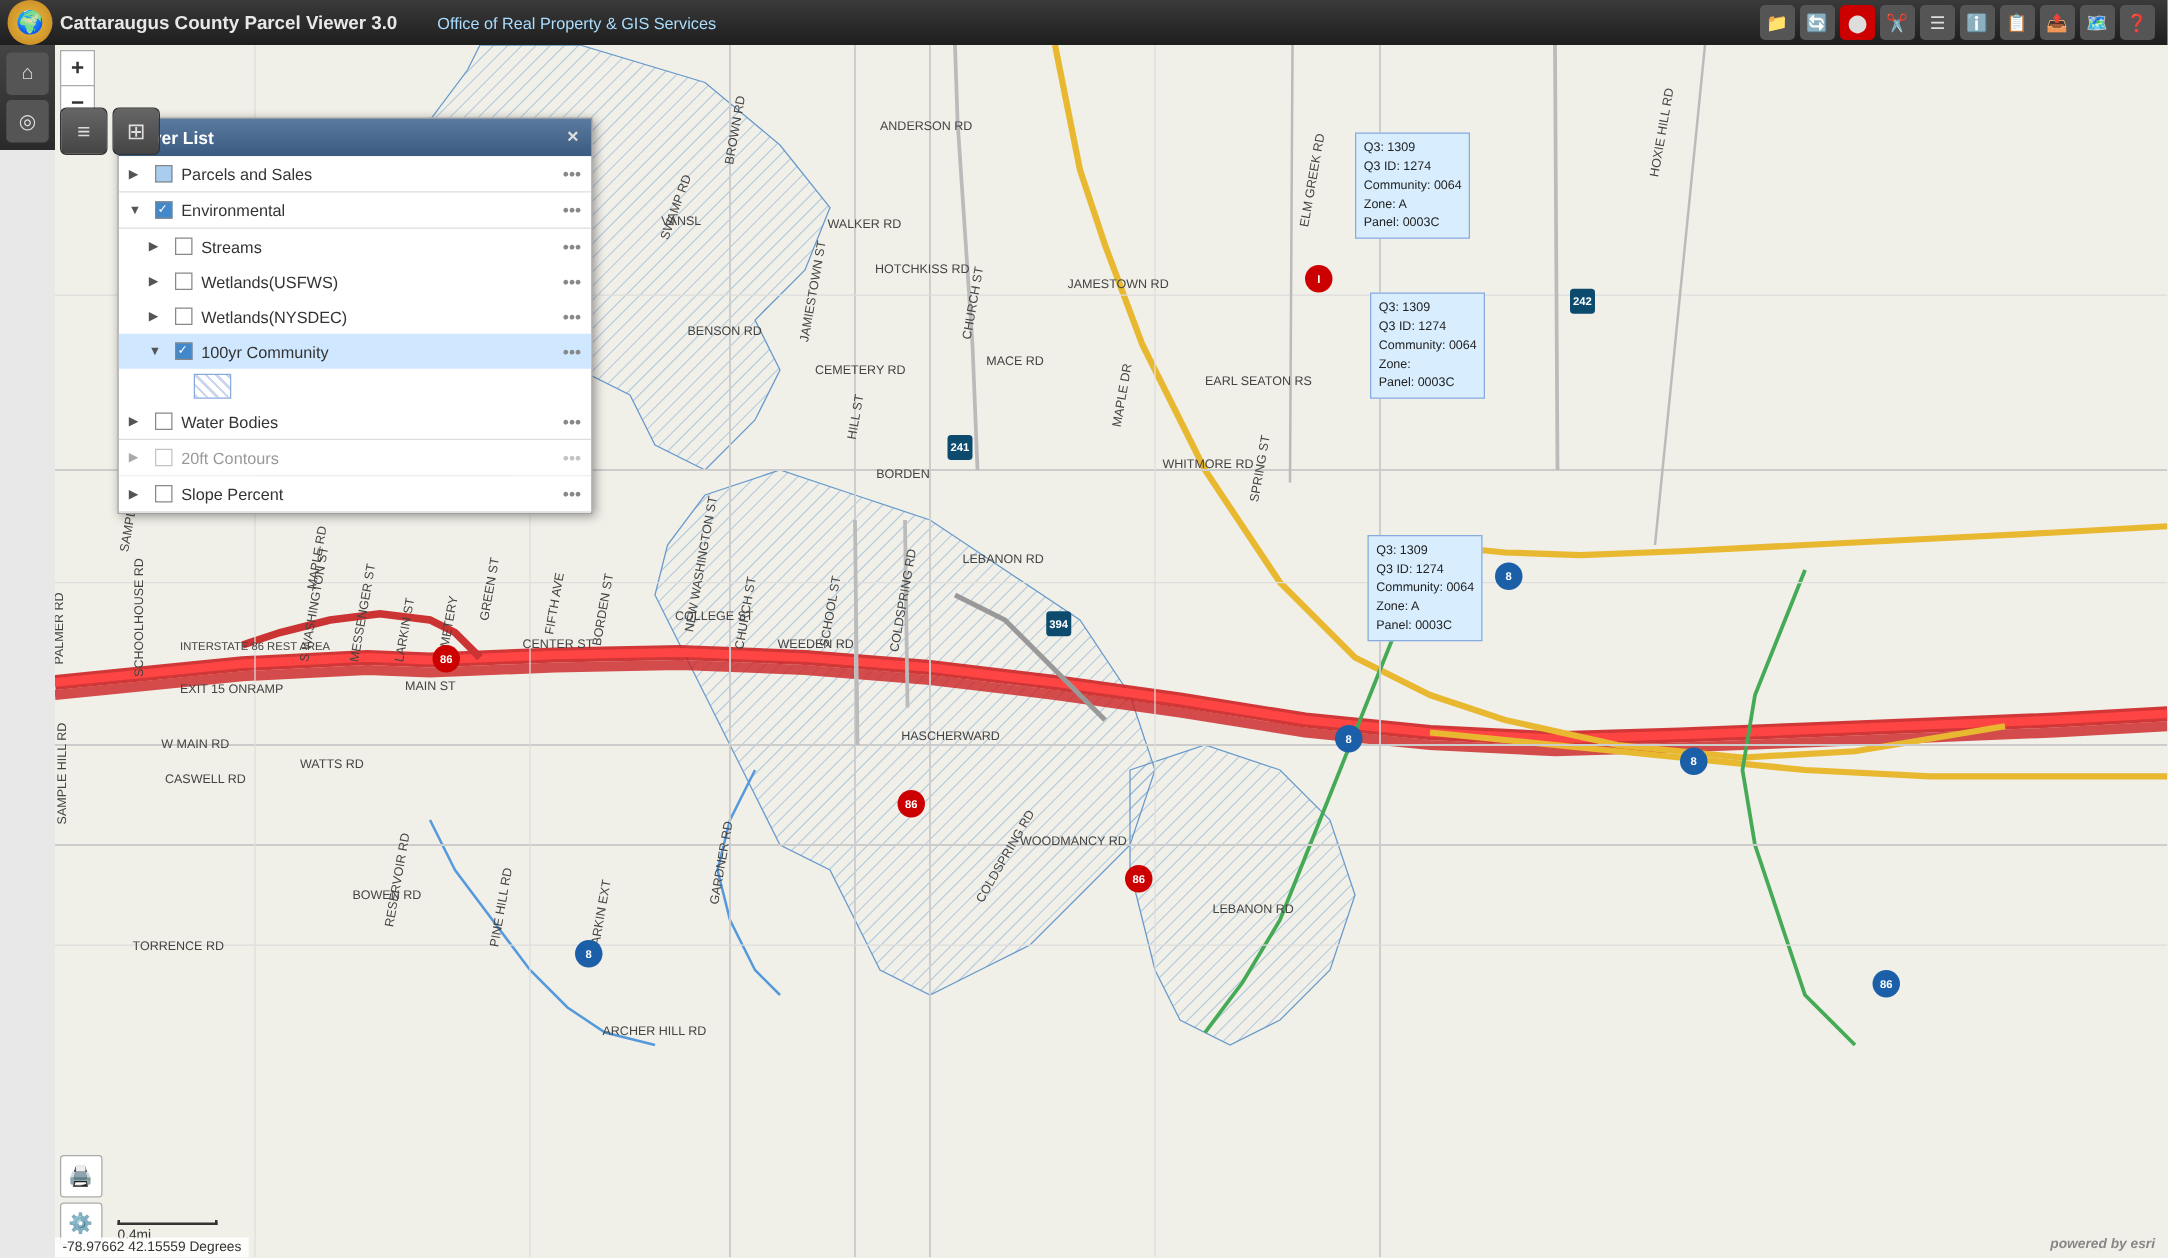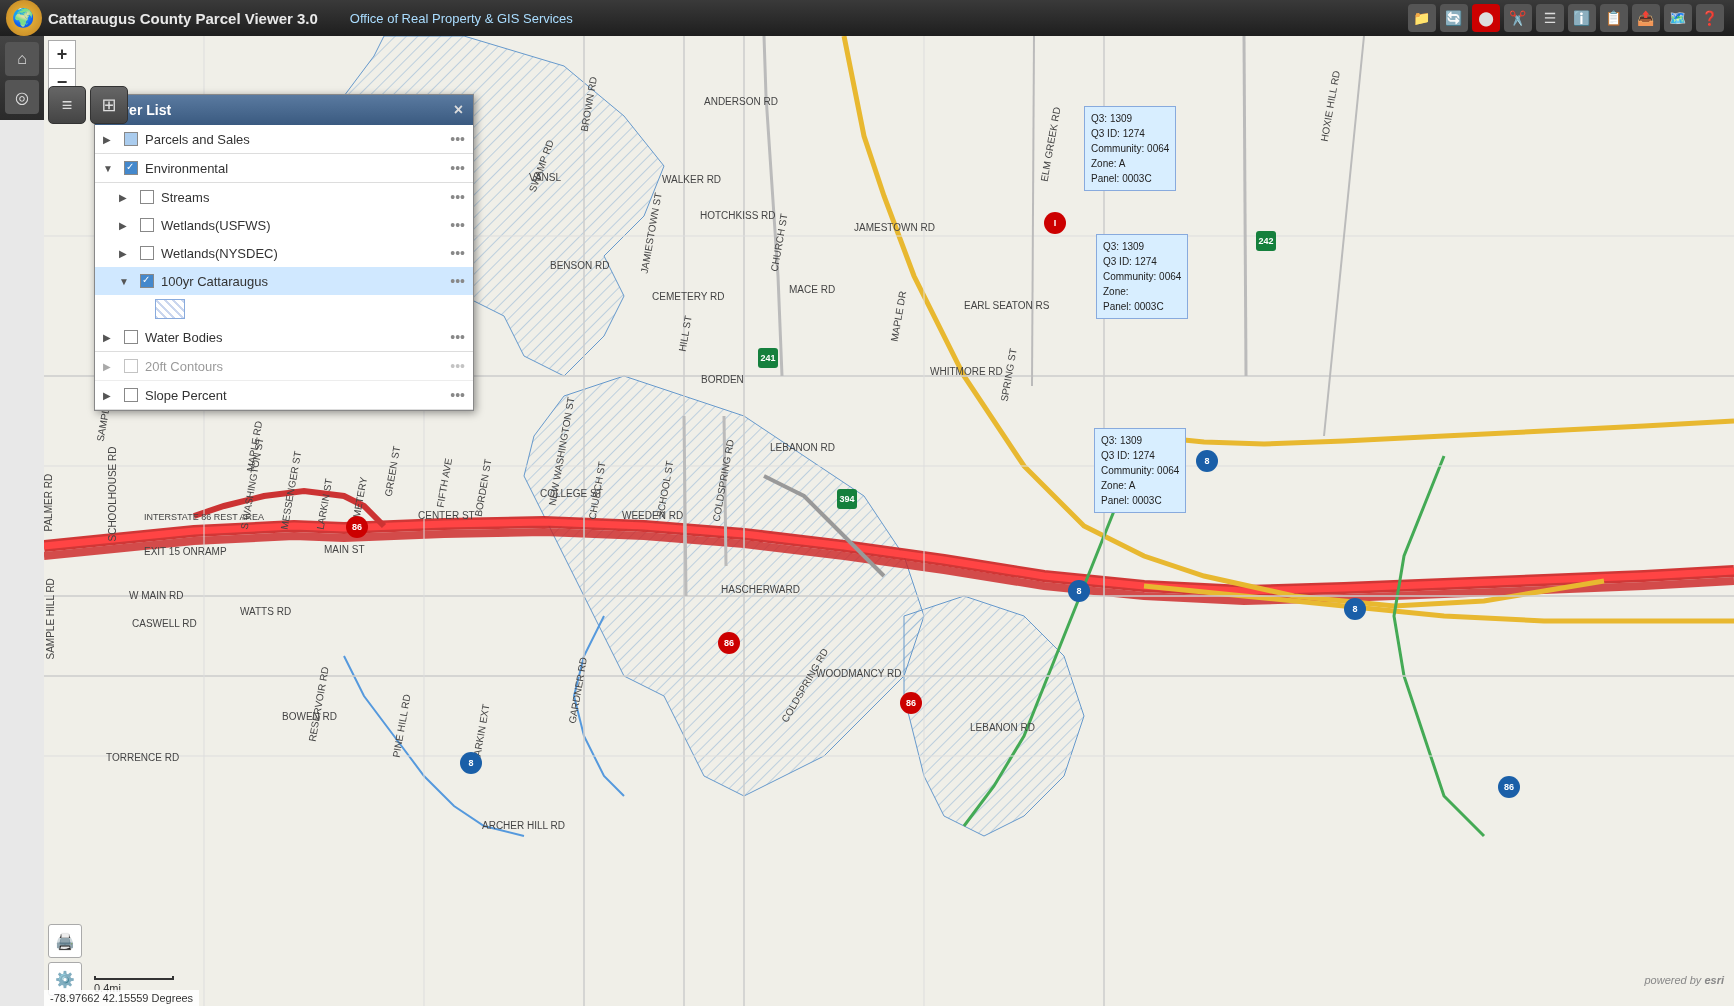--- a/index.html
+++ b/index.html
@@ -189,23 +189,24 @@
     
     #coords {
       position: absolute; bottom: 0; left: 0;
       background: rgba(255,255,255,0.85);
       padding: 2px 6px; font-size: 11px; color: #333;
       z-index: 150;
     }
 
     
     #esri-logo {
-      position: absolute; bottom: 20px; right: 10px;
+      position: absolute; bottom: 5px; right: 10px;
       font-size: 11px; color: #888; font-style: italic;
       z-index: 150;
+      font-weight: bold;
     }
 
     
     .map-popup {
       position: absolute;
       background: #d8eeff;
       border: 1px solid #88aadd;
       padding: 4px 6px;
       font-size: 10px;
       color: #222;
@@ -221,21 +222,21 @@
       color: #444;
       white-space: nowrap;
       z-index: 60;
       transform-origin: center;
     }
 
     
     .hwy-shield {
       position: absolute;
       width: 20px; height: 20px;
-      background: #15803d;
+      background: #0c4a6e;
       color: white;
       font-size: 9px; font-weight: bold;
       display: flex; align-items: center; justify-content: center;
       border-radius: 3px;
       z-index: 70;
     }
     .hwy-shield.red { background: #c00; border-radius: 50%; }
 
     
     #map-toolbar {
@@ -406,21 +407,21 @@
         </span>
         <span class="layer-name">Wetlands(NYSDEC)</span>
         <span class="layer-menu">•••</span>
       </div>
 
       <div class="layer-item layer-indent highlighted">
         <span class="expand-arrow">▼</span>
         <span class="cb-wrap">
           <span class="cb checked"></span>
         </span>
-        <span class="layer-name">100yr Cattaraugus</span>
+        <span class="layer-name">100yr Community</span>
         <span class="layer-menu">•••</span>
       </div>
 
       <div class="layer-legend-box">
         <div class="legend-hatched"></div>
       </div>
 
       <div class="layer-item layer-group">
         <span class="expand-arrow">▶</span>
         <span class="cb-wrap">

